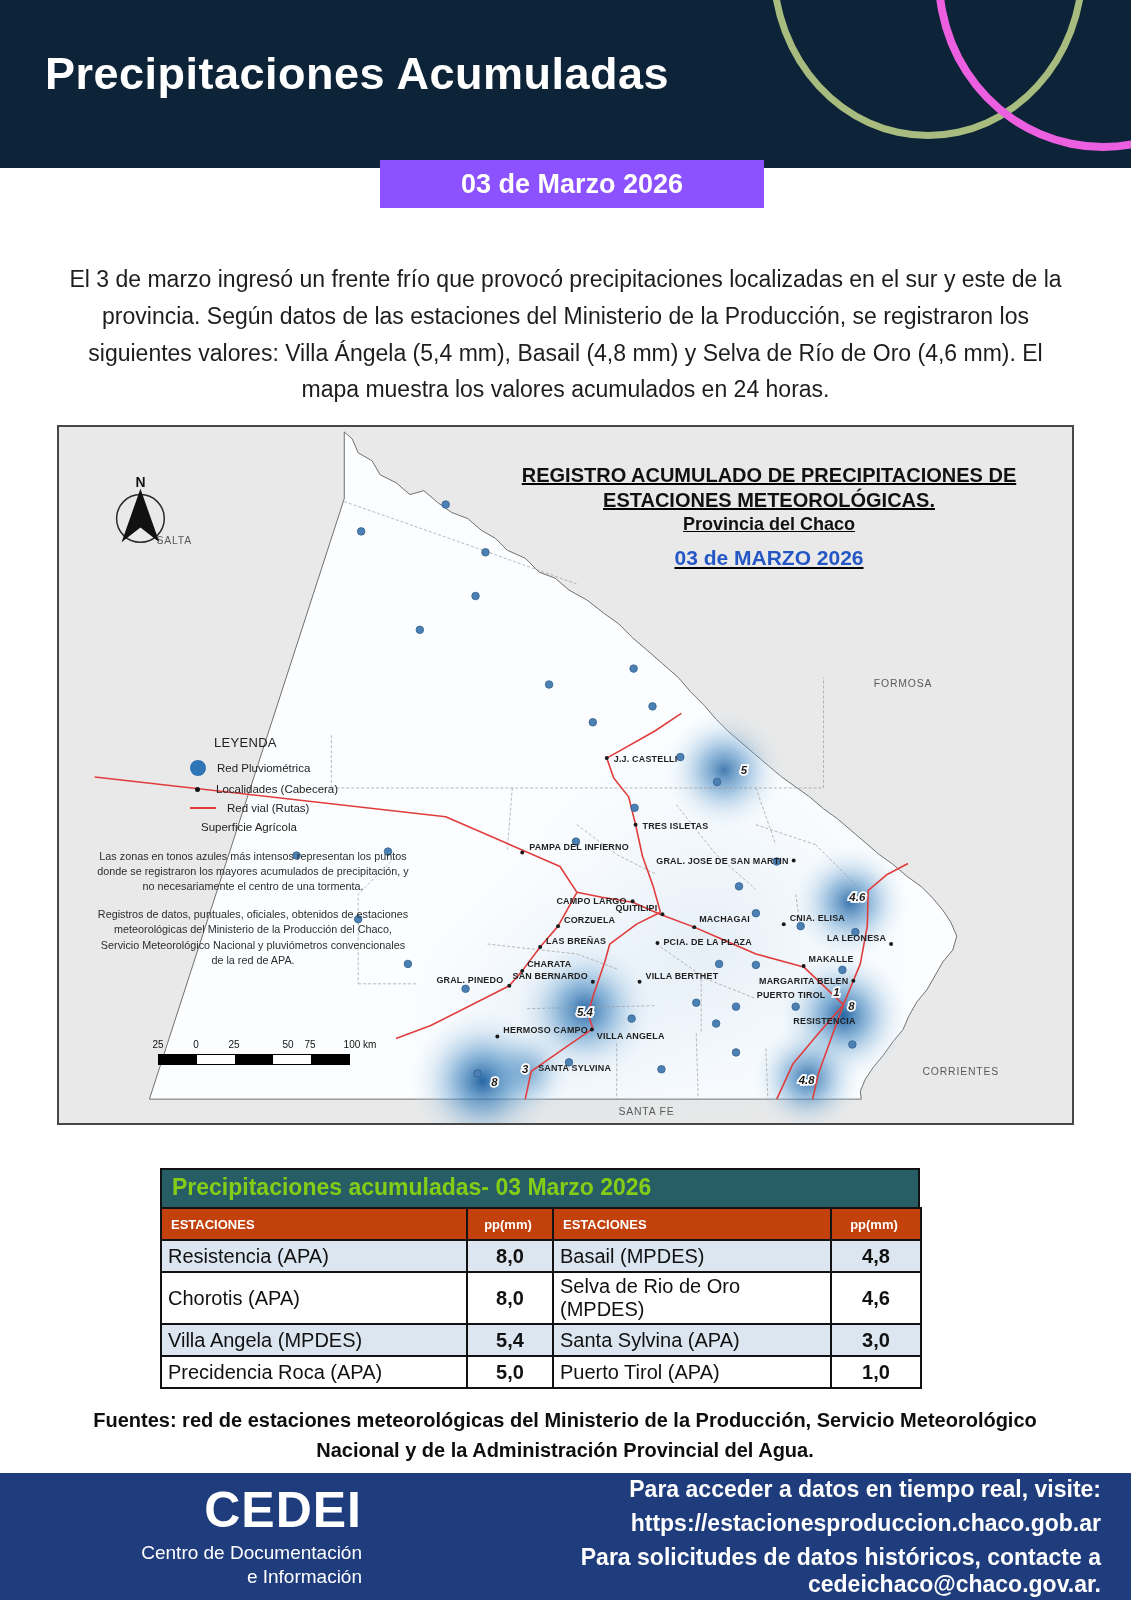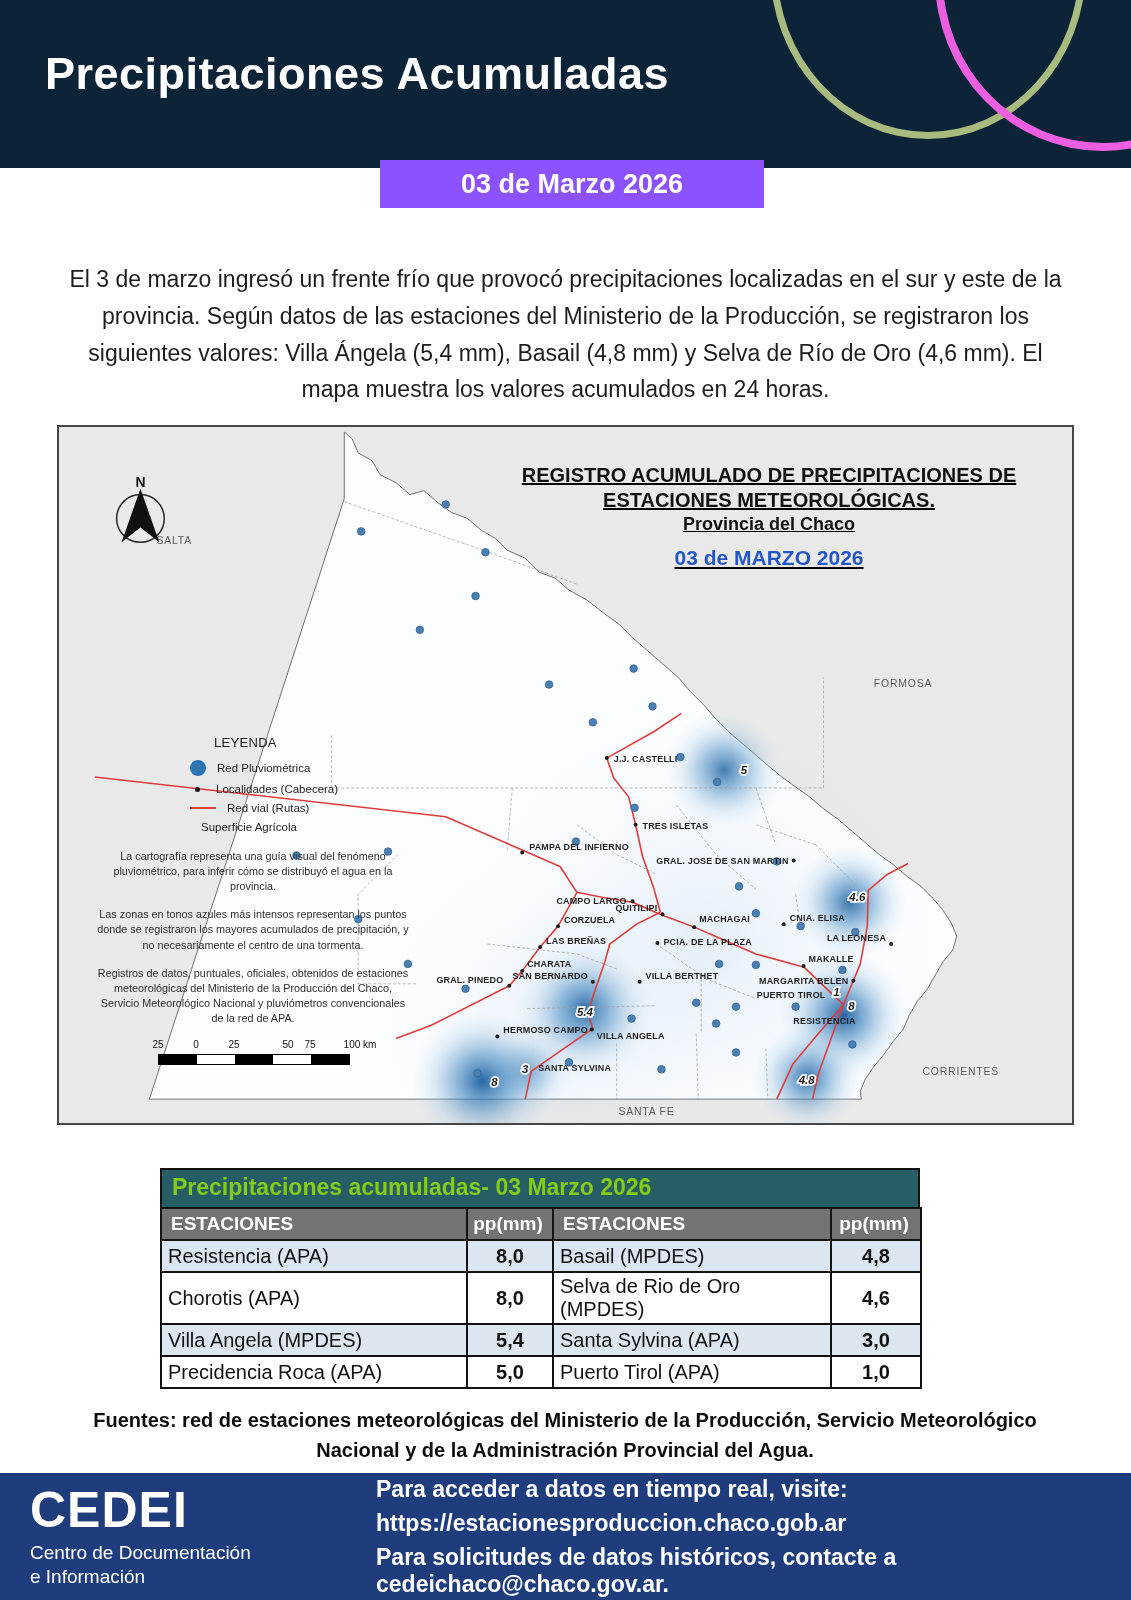--- a/index.html
+++ b/index.html
@@ -46,34 +46,34 @@
   .sb-bar i{flex:1 1 auto;display:block;}
   .sb-bar i:nth-child(odd){background:#000;}
   .sb-bar i:nth-child(even){background:#fff;}
 
   
   .tblock{position:absolute;top:1168px;left:160px;width:760px;}
   .tbl-title{box-sizing:border-box;width:760px;background:#275e66;color:#84cc16;font-size:23px;font-weight:bold;
     padding:4px 10px 6px 10px;border:2px solid #121212;border-bottom:none;}
   table.ptable{border-collapse:collapse;width:760px;table-layout:fixed;}
   table.ptable th,table.ptable td{border:2px solid #121212;font-size:20px;padding:2px 6px;height:26px;}
-  table.ptable th{background:#737373;color:#fff;font-size:19px;text-align:left;padding-left:9px;}
+  table.ptable th{background:#c2410c;color:#fff;font-size:13px;text-align:left;padding-left:9px;}
   table.ptable th.val{text-align:center;padding-left:2px;}
   td.st{color:#111;padding-left:9px;}
   td.val{color:#111;font-weight:bold;text-align:center;}
   tr.odd td{background:#dce6f1;}
   tr.even td{background:#ffffff;}
 
   
   .fuentes{position:absolute;top:1385px;left:85px;width:960px;text-align:center;font-size:20px;font-weight:bold;
     color:#0e0e0e;line-height:1.5;}
 
   
   .footer{position:absolute;top:1473px;left:0;width:1131px;height:127px;background:#1f3c7d;box-sizing:border-box;
-    display:flex;align-items:center;padding:0 30px;color:#fff;}
+    display:flex;align-items:center;padding:0 30px;color:#fff;text-align:right;}
   .logo-block{width:332px;}
   .logo{font-size:50px;font-weight:bold;letter-spacing:1px;line-height:1;}
   .logo-sub{font-size:19px;line-height:1.25;margin-top:6px;}
   .foot-lines{flex:1;margin-left:14px;}
   .foot-lines p{margin:7px 0;font-size:23px;font-weight:bold;}
   .foot-lines a{color:#fff;text-decoration:none;}
 
   
   text{font-family:"Liberation Sans",sans-serif;}
   .town-lab{font-size:9px;font-weight:bold;fill:#1f1f1f;letter-spacing:.2px;}
@@ -263,21 +263,20 @@
           <div class="litem">
             <span class="ic ic-line"></span>
             <span>Red vial (Rutas)</span>
           </div>
           <div class="litem">
             <span class="ic ic-none"></span>
             <span>Superficie Agrícola</span>
           </div>
         </div>
       <div class="lnotes" id="legend-notes">
-          <p>La cartografía representa una guía visual del fenómeno pluviométrico, para inferir cómo se distribuyó el agua en la provincia.</p>
           <p>Las zonas en tonos azules más intensos representan los puntos donde se registraron los mayores acumulados de precipitación, y no necesariamente el centro de una tormenta.</p>
           <p>Registros de datos, puntuales, oficiales, obtenidos de estaciones meteorológicas del Ministerio de la Producción del Chaco, Servicio Meteorológico Nacional y pluviómetros convencionales de la red de APA.</p>
         </div>
     </div>
 
     <div class="scalebar">
       <div class="sb-labels" id="sb-labels">
           <span style="left: 0px;">25</span>
           <span style="left: 38px;">0</span>
           <span style="left: 76px;">25</span>

